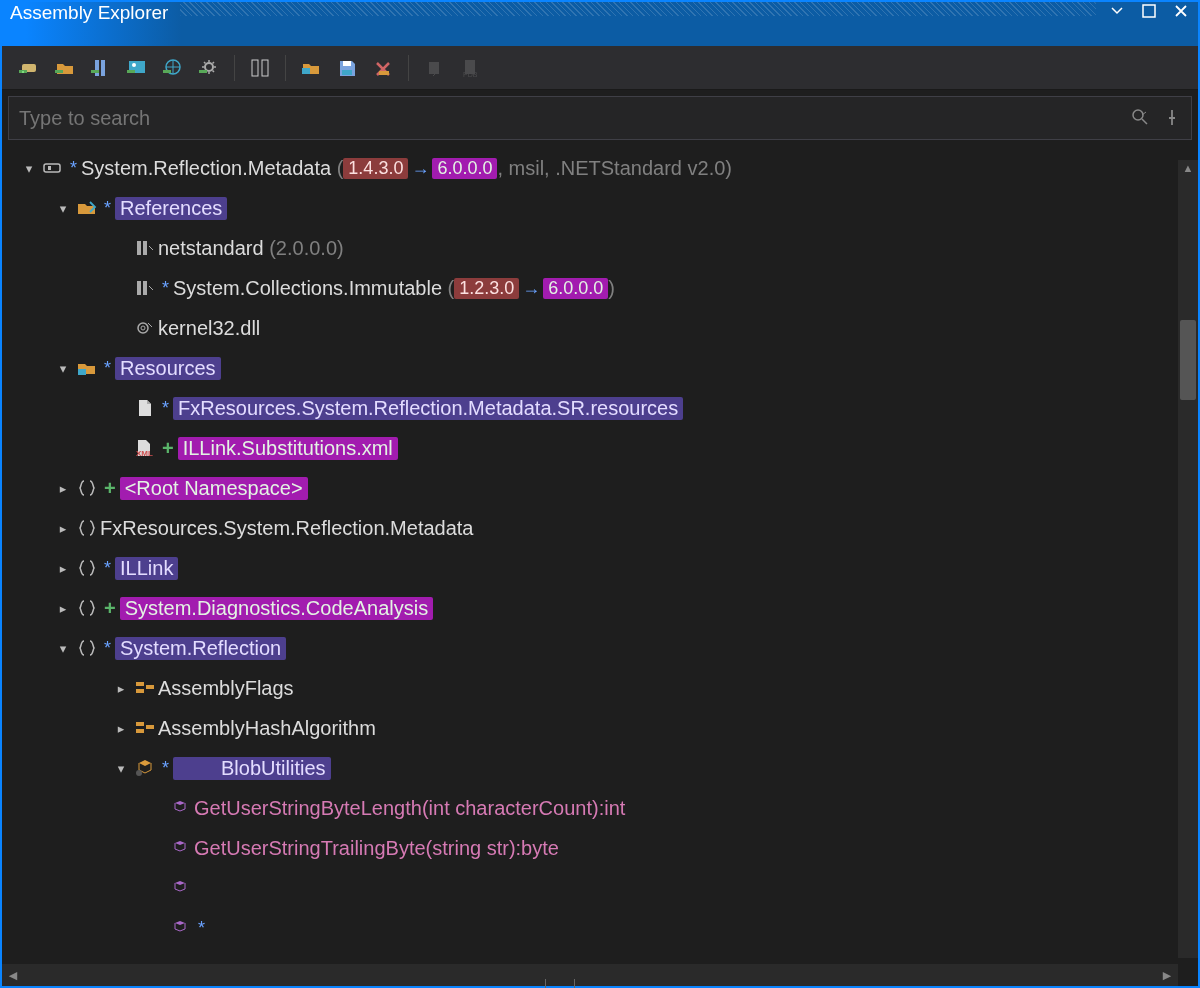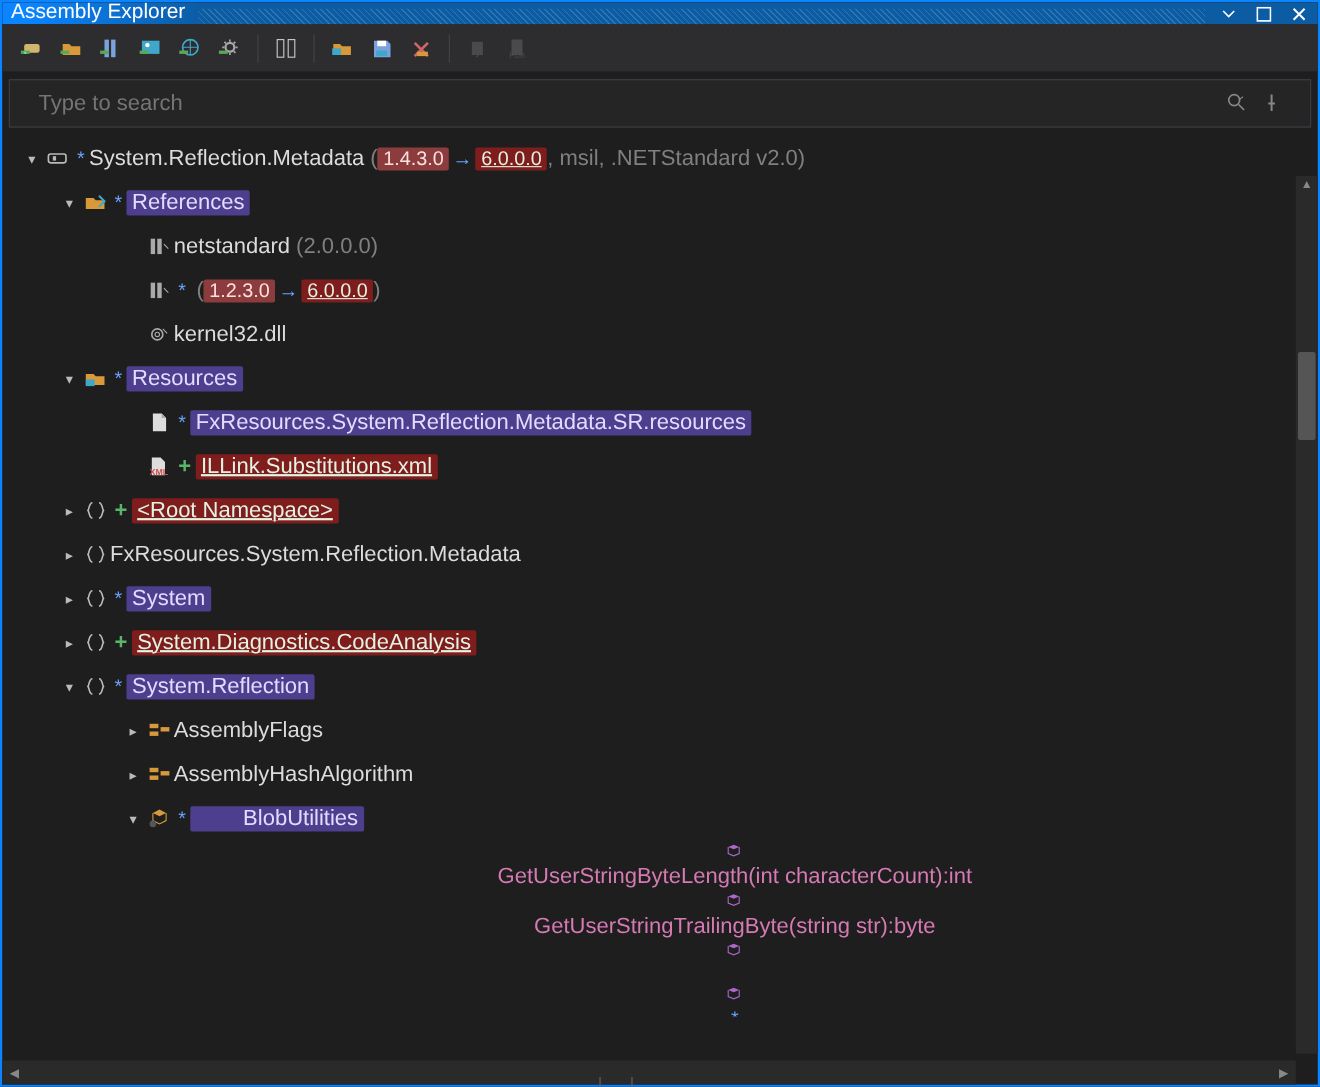--- a/index.html
+++ b/index.html
@@ -6,69 +6,69 @@
 body {
   width: 1200px; height: 988px;
   background: #1e1e1e;
   font-family: 'Segoe UI', Tahoma, sans-serif;
   font-size: 18px;
   color: #d4d4d4;
   overflow: hidden;
   border: 2px solid #0a84ff;
 }
 .titlebar {
-  height: 20px;
+  height: 44px;
   background: linear-gradient(to right, #0a84ff 0%, #0a84ff 2%, #0c5ca4 15%, #0c5ca4 100%);
   display: flex;
-  align-items: flex-end;
+  align-items: flex-start;
   padding: 0 8px;
   color: #fff;
 }
 .titlebar-title { font-size: 19px; font-weight: normal; }
 .titlebar-dots { flex: 1; margin: 0 12px; height: 14px;
   background: repeating-linear-gradient(45deg, rgba(255,255,255,0.15) 0 1px, transparent 1px 4px);
   border-radius: 2px;
 }
 .titlebar-btns { display: flex; gap: 14px; align-items: center; }
 .tb-btn { width: 18px; height: 18px; display: flex; align-items: center; justify-content: center; cursor: pointer; }
 .toolbar {
   height: 44px; background: #2d2d30; display: flex; align-items: center;
   gap: 2px; padding: 0 10px; border-bottom: 1px solid #1a1a1a;
 }
 .tool-btn { width: 34px; height: 34px; display:flex; align-items:center; justify-content:center; border-radius:3px; cursor:pointer; }
 .tool-sep { width: 1px; height: 26px; background: #444; margin: 0 6px; }
 .searchbar {
   height: 44px; border: 1px solid #3f3f46; margin: 6px 6px 0 6px;
-  display: flex; align-items: center; padding: 0 26px; background: #252526;
+  display: flex; align-items: center; padding: 0 10px; background: #252526;
 }
 .searchbar input {
   flex: 1; background: transparent; border: none; outline: none;
   color: #888; font-size: 20px; font-family: inherit;
 }
 .search-icons { display: flex; gap: 12px; }
 .tree { padding: 8px 0 0 8px; height: calc(100% - 176px); overflow: hidden; position: relative; }
 .node { display: flex; align-items: center; min-height: 40px; padding-right: 8px; white-space: nowrap; cursor: pointer; }
 .caret { width: 22px; display: inline-flex; justify-content: center; color: #bbb; font-size: 13px; }
 .nicon { width: 26px; height: 22px; display: inline-flex; align-items: center; justify-content: center; }
 .star { color: #6aa2ff; margin: 0 4px 0 4px; font-size: 18px; }
 .plus { color: #5ab56a; margin: 0 4px; font-weight: bold; font-size: 20px; }
 .txt { font-size: 20px; }
 .txt.link { color: #9e8af7; padding-left: 48px; }
 .txt.pink { color: #d67ab4; }
 .txt.white { color: #dcdcdc; }
 .txt.gray { color: #808080; }
 .badge { padding: 0 5px; border-radius: 2px; text-align: center; }
-.badge.green { background: #7f1d1d; color: #e3f3e3; text-decoration: underline; }
+.badge.green { background: #a21caf; color: #e3f3e3; }
 .badge.purple { background: #4d3f8e; color: #e3dcff; }
 .badge.red { background: #8c3c3c; color: #fce0e0; }
 .arrow { color: #6aa2ff; padding: 0 3px; }
 .ind0 { padding-left: 8px; }
 .ind1 { padding-left: 42px; }
 .ind2 { padding-left: 100px; }
-.ind3 { padding-left: 136px; flex-direction: column; }
+.ind3 { padding-left: 136px; }
 .scrollbar-v { position: absolute; right: 2px; top: 160px; bottom: 30px; width: 20px; background: #2a2a2a; }
 .scrollbar-v .thumb { position: absolute; left: 2px; right: 2px; top: 160px; height: 80px; background: #555; border-radius: 2px; }
 .scrollbar-v .arrow-up { position:absolute; top:2px; left:0; right:0; text-align:center; color:#888; font-size:11px; }
 .scrollbar-h { position: absolute; bottom: 2px; left: 2px; right: 22px; height: 22px; background: #2a2a2a; display:flex; align-items:center; }
 .scrollbar-h .arr { width: 22px; text-align:center; color:#888; font-size:11px; }
 .scrollbar-h .track { flex:1; position:relative; }
 svg { display:block; }
 </style>
 </head>
 <body>
@@ -245,20 +245,21 @@
   <div class="node ind2">
     <span class="caret"></span>
     <span class="nicon">
         <svg width="18" height="18">
           <rect x="1" y="2" width="4" height="14" fill="#aaa"></rect>
           <rect x="7" y="2" width="4" height="14" fill="#aaa"></rect>
           <path d="M13 7l4 4" stroke="#aaa"></path>
         </svg>
       </span>
     <span class="star">*</span>
+    <span class="txt white">System.Collections.Immutable</span>
     <span class="txt gray">&nbsp;(</span>
     <span class="badge red">1.2.3.0</span>
     <span class="arrow">→</span>
     <span class="badge green">6.0.0.0</span>
     <span class="txt gray">)</span>
   </div>
 
   <div class="node ind2">
     <span class="caret"></span>
     <span class="nicon">
@@ -329,21 +330,21 @@
   </div>
 
   <div class="node ind1">
     <span class="caret">▸</span>
     <span class="nicon">
         <svg width="18" height="18">
           <path d="M6 2C3 2 3 8 2 9c1 1 1 7 4 7M12 2c3 0 3 6 4 7-1 1-1 7-4 7" stroke="#bbb" fill="none" stroke-width="1.5"></path>
         </svg>
       </span>
     <span class="star">*</span>
-    <span class="txt badge purple">System</span>
+    <span class="txt badge purple">ILLink</span>
   </div>
 
   <div class="node ind1">
     <span class="caret">▸</span>
     <span class="nicon">
         <svg width="18" height="18">
           <path d="M6 2C3 2 3 8 2 9c1 1 1 7 4 7M12 2c3 0 3 6 4 7-1 1-1 7-4 7" stroke="#bbb" fill="none" stroke-width="1.5"></path>
         </svg>
       </span>
     <span class="plus">+</span>

